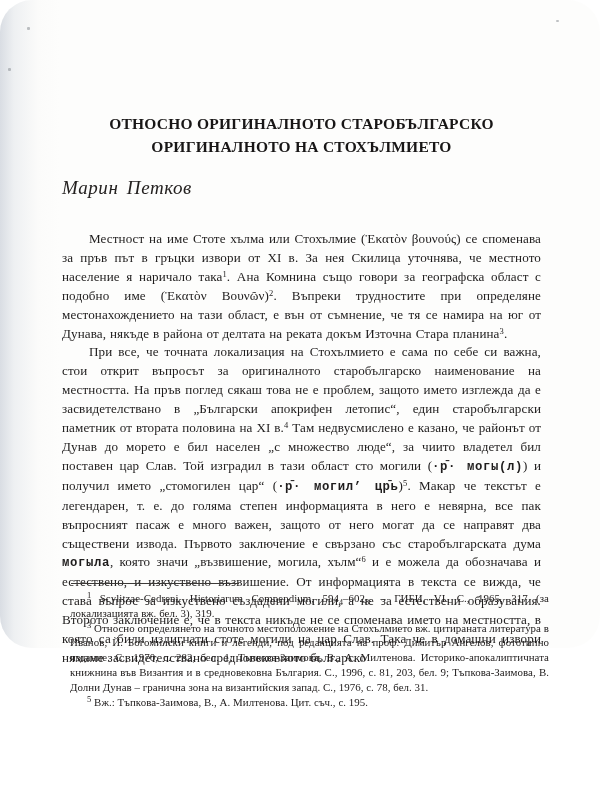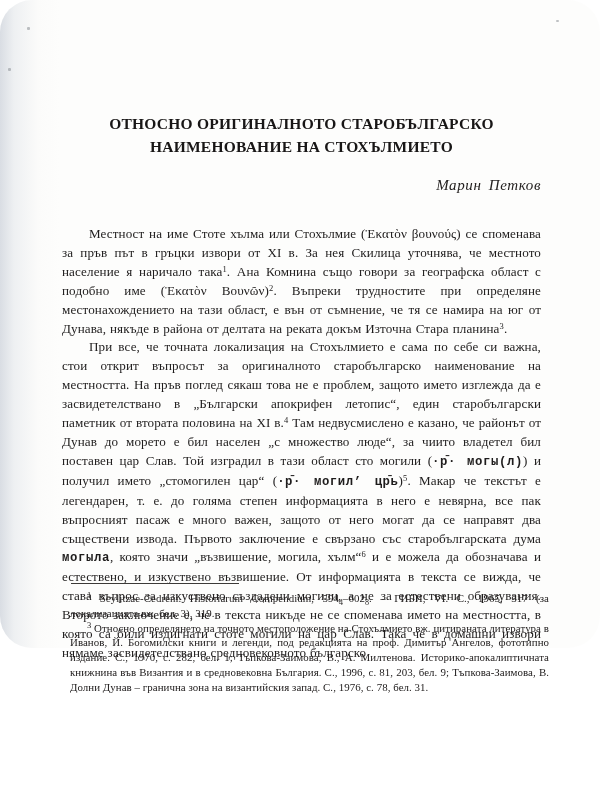--- a/index.html
+++ b/index.html
@@ -27,23 +27,23 @@
     margin-top: 112px;
     text-align: center;
     font-weight: bold;
     font-size: 15.5px;
     line-height: 23px;
     letter-spacing: 0.25px;
     color: #181616;
   }
   .author {
     margin-top: 19px;
-    text-align: right;
+    text-align: left;
     font-style: italic;
-    font-size: 15px;
+    font-size: 19px;
     letter-spacing: 0.6px;
     word-spacing: 3px;
     color: #242120;
   }
   .bodytext { margin-top: 31px; }
   .bodytext p {
     margin: 0;
     text-indent: 27px;
     text-align: justify;
     font-size: 13.1px;
@@ -87,31 +87,32 @@
 <div class="page">
 
   <span class="speck" style="left:27px; top:27px; width:3px; height:3px;"></span>
   <span class="speck" style="left:556px; top:20px; width:3px; height:2px;"></span>
   <span class="speck" style="left:8px;  top:68px; width:3px; height:3px;"></span>
 
   <div class="content">
 
     <div class="title">
       <div>ОТНОСНО ОРИГИНАЛНОТО СТАРОБЪЛГАРСКО</div>
-      <div>НАИМЕНОВАНИЕ НА СТОХЪЛМИЕТО</div>
+      <div>ОРИГИНАЛНОТО НА СТОХЪЛМИЕТО</div>
     </div>
 
     <div class="author">Марин Петков</div>
 
     <div class="bodytext">
       <p><span class="seg-normal">Местност на име Стоте хълма или Стохълмие (</span><span class="seg-italic">Ἑκατὸν βουνούς</span><span class="seg-normal">) се споменава за пръв път в гръцки извори от XI в. За нея Скилица уточнява, че местното население я наричало така</span><span class="seg-sup">1</span><span class="seg-normal">. Ана Комнина също говори за географска област с подобно име (</span><span class="seg-italic">Ἑκατὸν Βουνῶν</span><span class="seg-normal">)</span><span class="seg-sup">2</span><span class="seg-normal">. Въпреки трудностите при определяне местонахождението на тази област, е вън от съмнение, че тя се намира на юг от Дунава, някъде в района от делтата на реката докъм Източна Стара планина</span><span class="seg-sup">3</span><span class="seg-normal">.</span></p>
       <p><span class="seg-normal">При все, че точната локализация на Стохълмието е сама по себе си важна, стои открит въпросът за оригиналното старобългарско наименование на местността. На пръв поглед сякаш това не е проблем, защото името изглежда да е засвидетелствано в „Български апокрифен летопис“, един старобългарски паметник от втората половина на XI в.</span><span class="seg-sup">4</span><span class="seg-normal"> Там недвусмислено е казано, че районът от Дунав до морето е бил населен „с множество люде“, за чиито владетел бил поставен цар Слав. Той изградил в тази област сто могили (</span><span class="seg-oldbg">·р̄· могы(л)</span><span class="seg-normal">) и получил името „стомогилен цар“ (</span><span class="seg-oldbg">·р̄· могил’ цр̄ь</span><span class="seg-normal">)</span><span class="seg-sup">5</span><span class="seg-normal">. Макар че текстът е легендарен, т. е. до голяма степен информацията в него е невярна, все пак въпросният пасаж е много важен, защото от него могат да се направят два съществени извода. Първото заключение е свързано със старобългарската дума </span><span class="seg-oldbg">могыла</span><span class="seg-normal">, която значи „възвишение, могила, хълм“</span><span class="seg-sup">6</span><span class="seg-normal"> и е можела да обозначава и естествено, и изкуствено възвишение. От информацията в текста се вижда, че става въпрос за изкуствено създадени могили, а не за естествени образувания. Второто заключение е, че в текста никъде не се споменава името на местността, в която са били издигнати стоте могили на цар Слав. Така че в домашни извори нямаме засвидетелствано средновековното българско</span></p>
     </div>
 
   </div>
 
   <div class="footnote-block">
     <div class="footnote-rule"></div>
     <p class="footnote"><span class="seg-sup">1</span><span class="seg-normal"> </span><span class="seg-italic">Scylitzae-Cedreni.</span><span class="seg-normal"> Historiarum Compendium, 594</span><span class="seg-sub">4</span><span class="seg-normal">–602</span><span class="seg-sub">8</span><span class="seg-normal">. – ГИБИ, VI. С., 1965, 317 (за локализацията вж. бел. 3), 319.</span></p>
     <p class="footnote"><span class="seg-sup">3</span><span class="seg-normal"> Относно определянето на точното местоположение на Стохълмието вж. цитираната литература в </span><span class="seg-italic">Иванов, Й.</span><span class="seg-normal"> Богомилски книги и легенди, под редакцията на проф. Димитър Ангелов, фототипно издание. С., 1970, с. 282, бел. 1; </span><span class="seg-italic">Тъпкова-Заимова, В., А. Милтенова.</span><span class="seg-normal"> Историко-апокалиптичната книжнина във Византия и в средновековна България. С., 1996, с. 81, 203, бел. 9; </span><span class="seg-italic">Тъпкова-Заимова, В.</span><span class="seg-normal"> Долни Дунав – гранична зона на византийския запад. С., 1976, с. 78, бел. 31.</span></p>
+    <p class="footnote"><span class="seg-sup">5</span><span class="seg-normal"> Вж.: </span><span class="seg-italic">Тъпкова-Заимова, В., А. Милтенова.</span><span class="seg-normal"> Цит. съч., с. 195.</span></p>
   </div>
 
 </div>
 
 </body></html>

